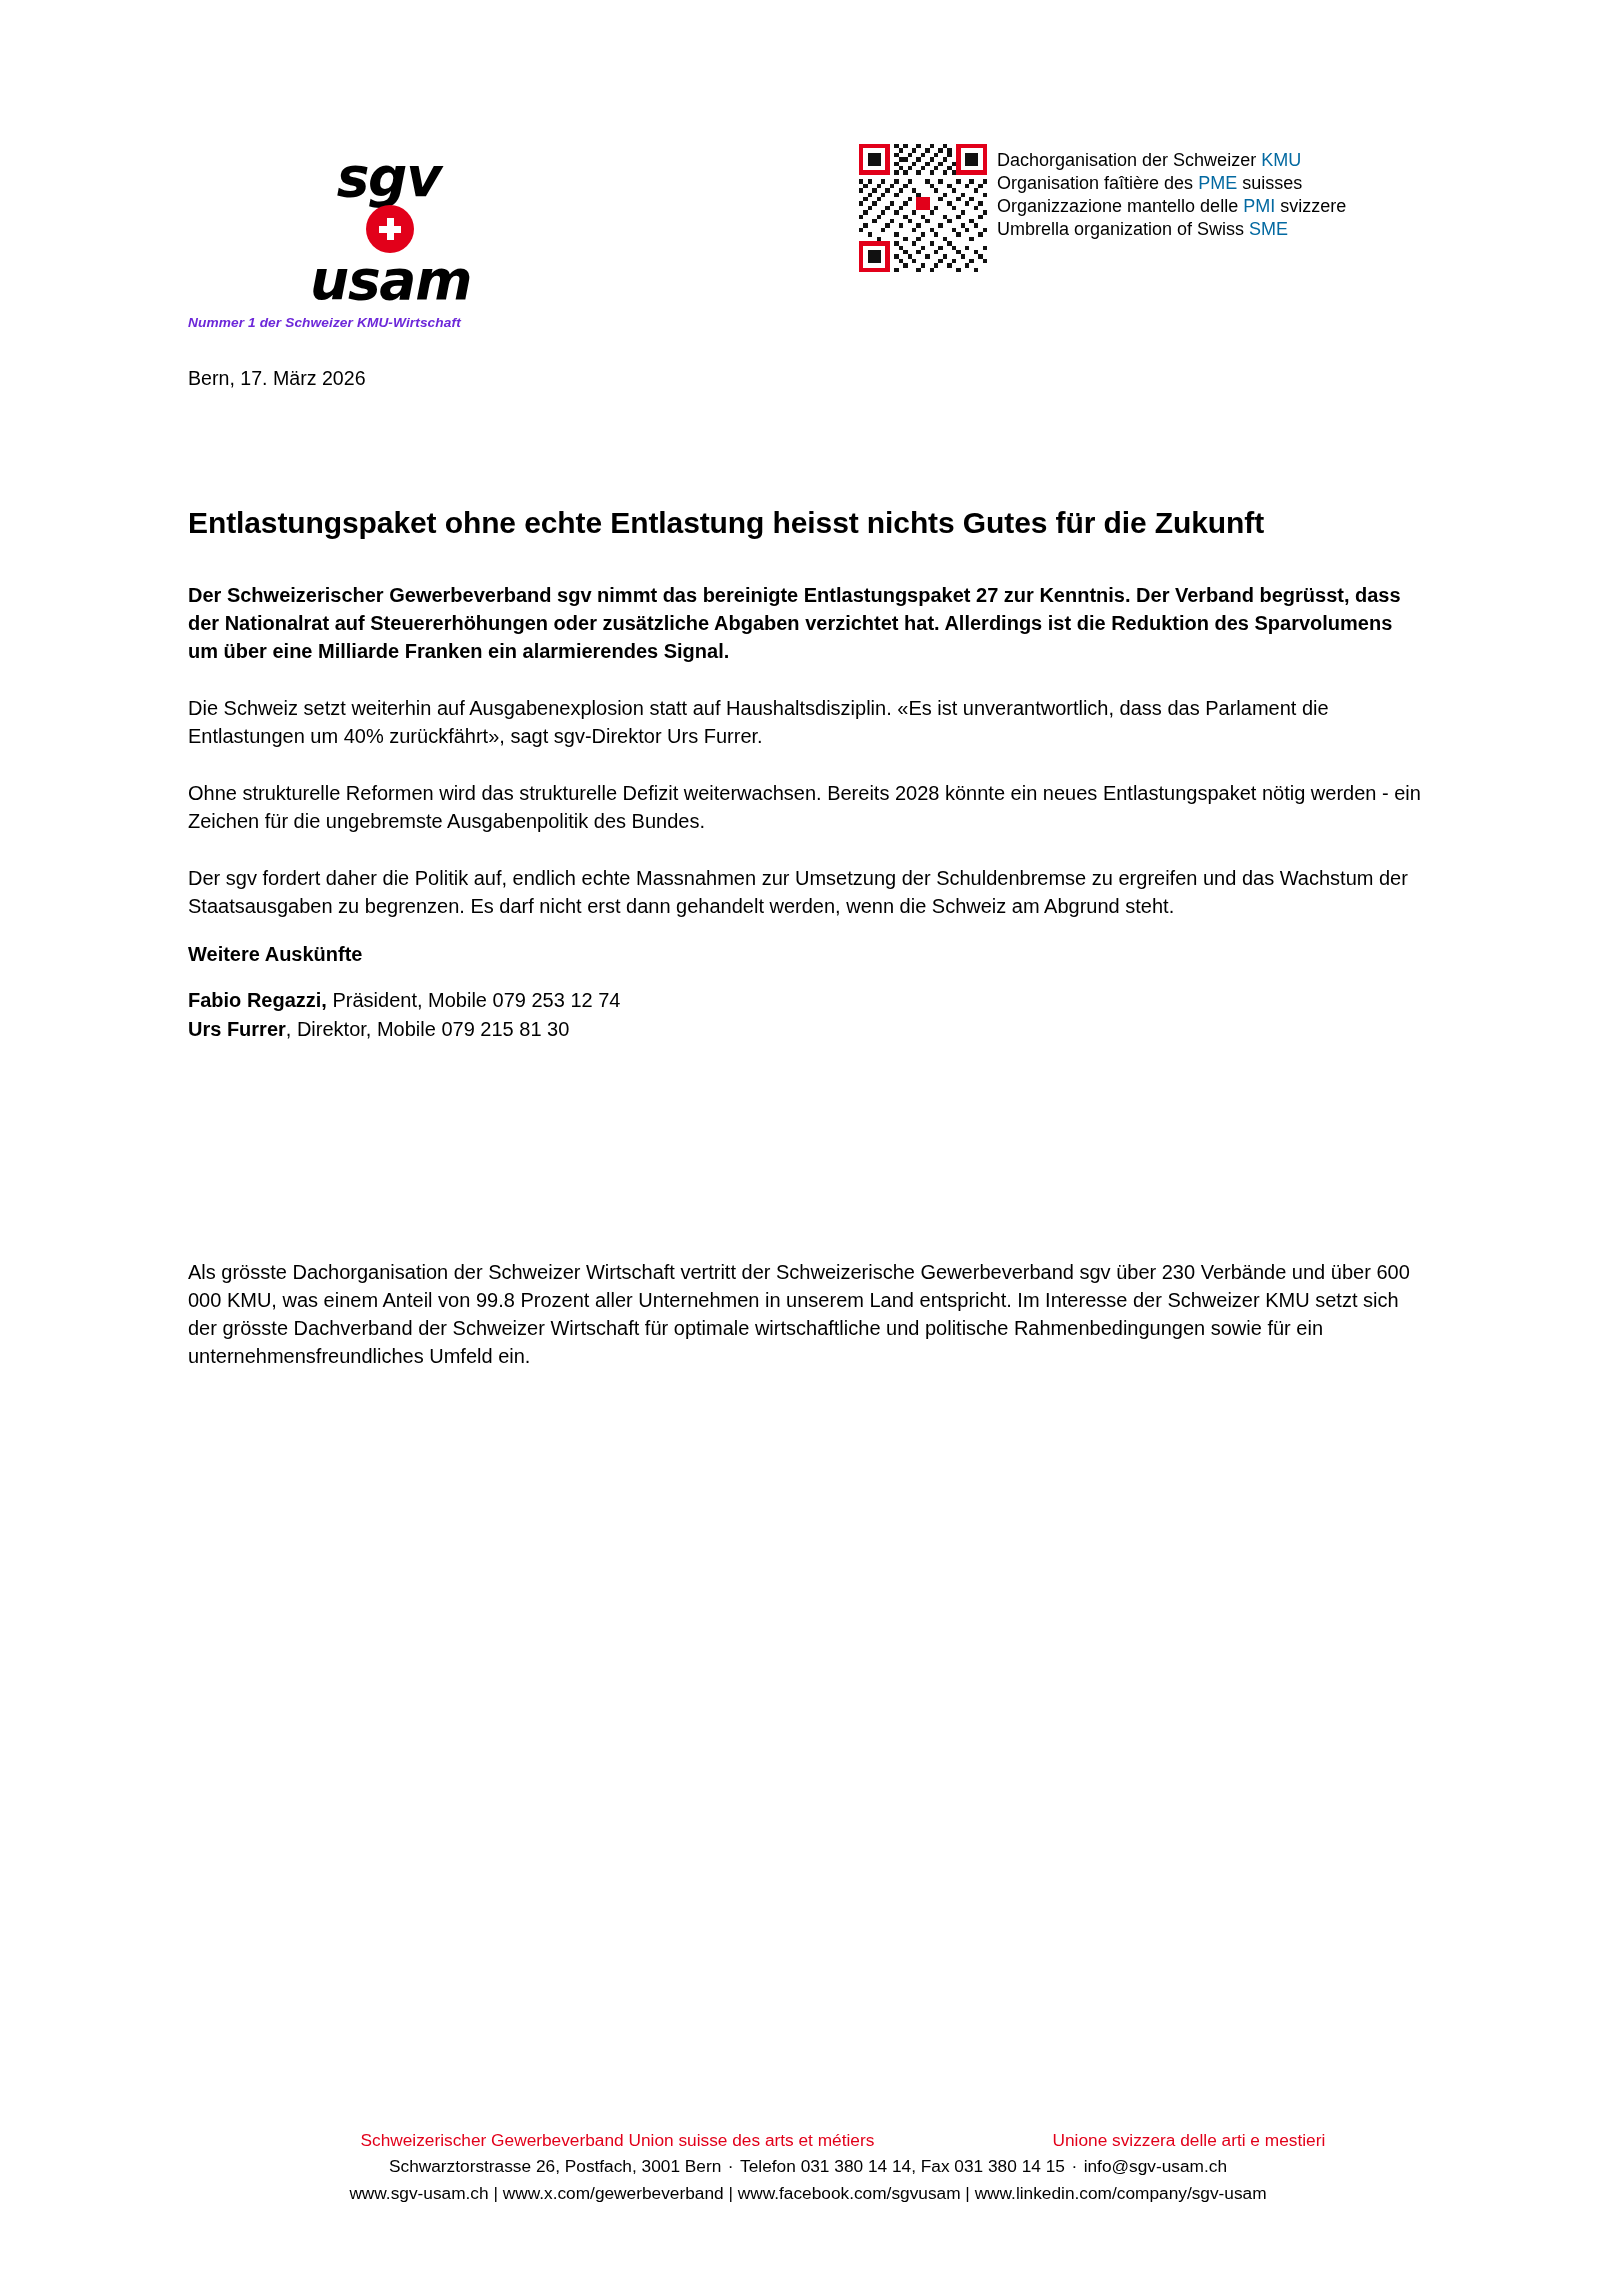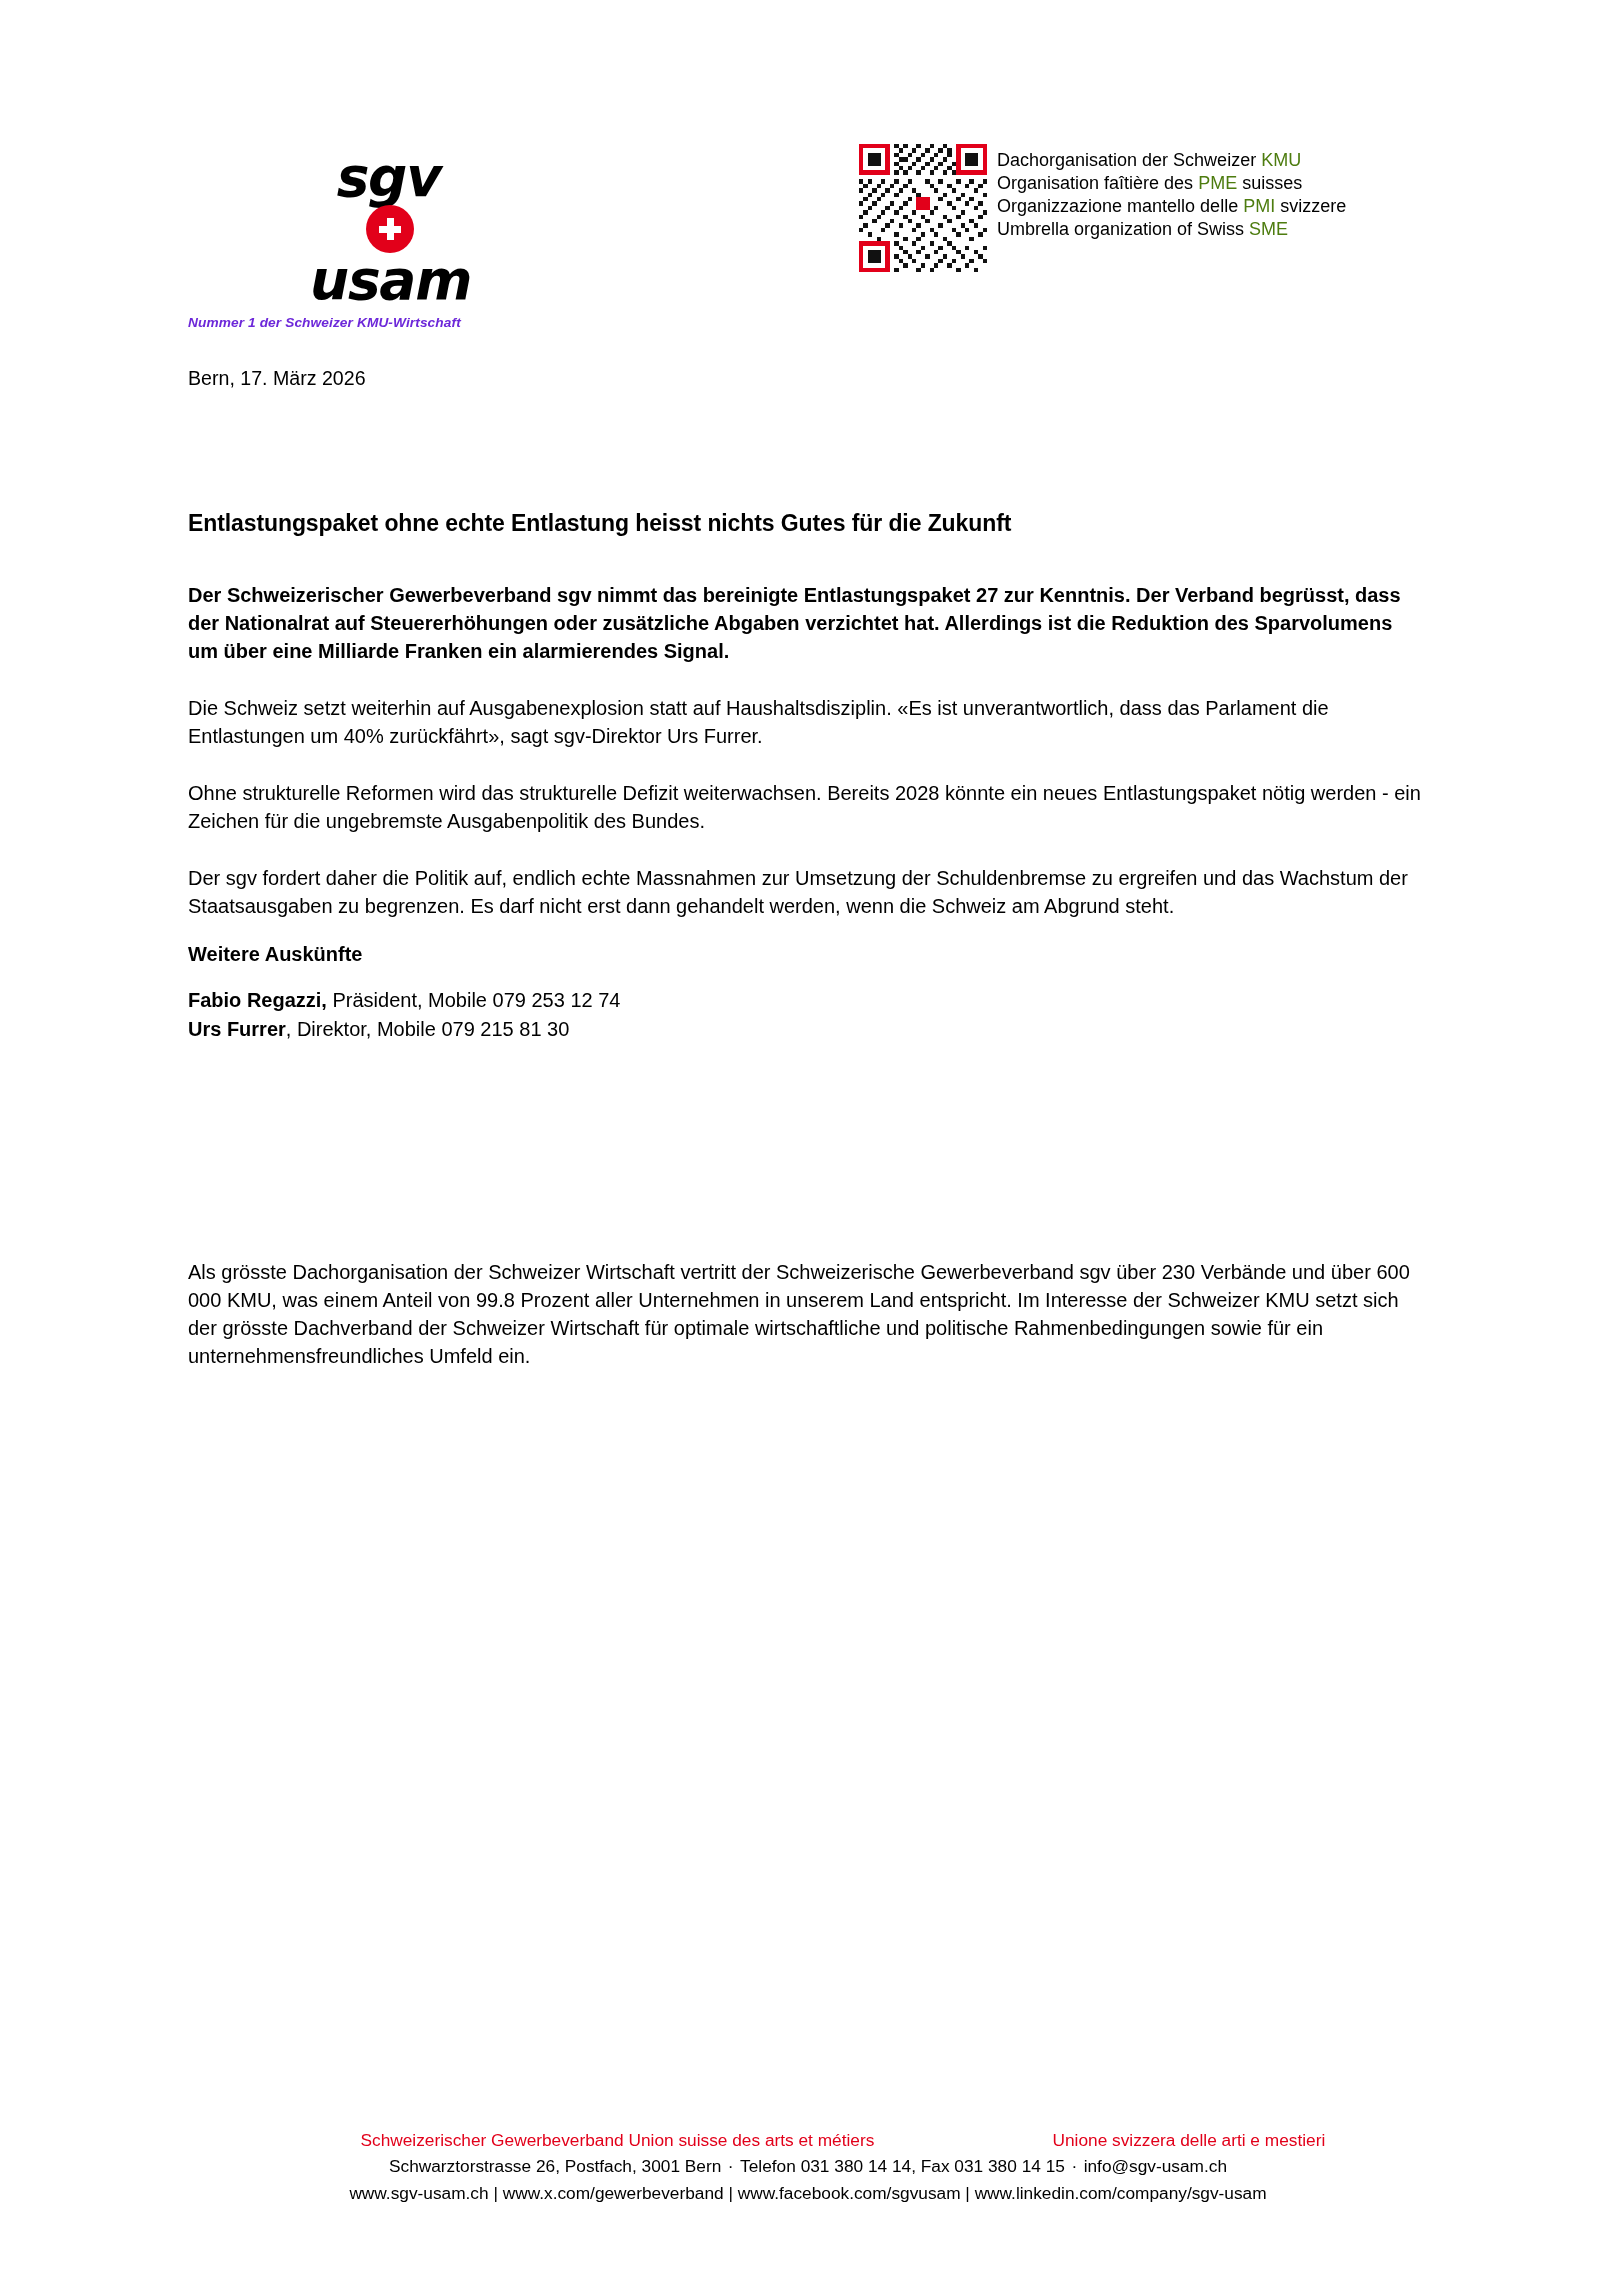--- a/index.html
+++ b/index.html
@@ -109,21 +109,21 @@
 
   .claims {
     position: absolute;
     left: 997px;
     top: 11.7px;
     font-size: 18px;
     line-height: 23px;
     color: #000000;
     white-space: nowrap;
   }
-  .claims .accent { color: #4d7c0f; }
+  .claims .accent { color: #0369a1; }
 
   
   .content {
     position: absolute;
     left: 188px;
     top: 365px;
     width: 1238px;
   }
 
   .meta-title {
@@ -131,21 +131,21 @@
     font-weight: bold;
     line-height: 27px;
   }
   .meta-date {
     font-size: 19.6px;
     line-height: 27px;
   }
 
   .headline {
     margin-top: 116px;
-    font-size: 23px;
+    font-size: 30px;
     font-weight: bold;
     line-height: 30px;
     letter-spacing: -0.1px;
   }
 
   .lead {
     margin-top: 43px;
     font-size: 20px;
     font-weight: bold;
     line-height: 28px;

